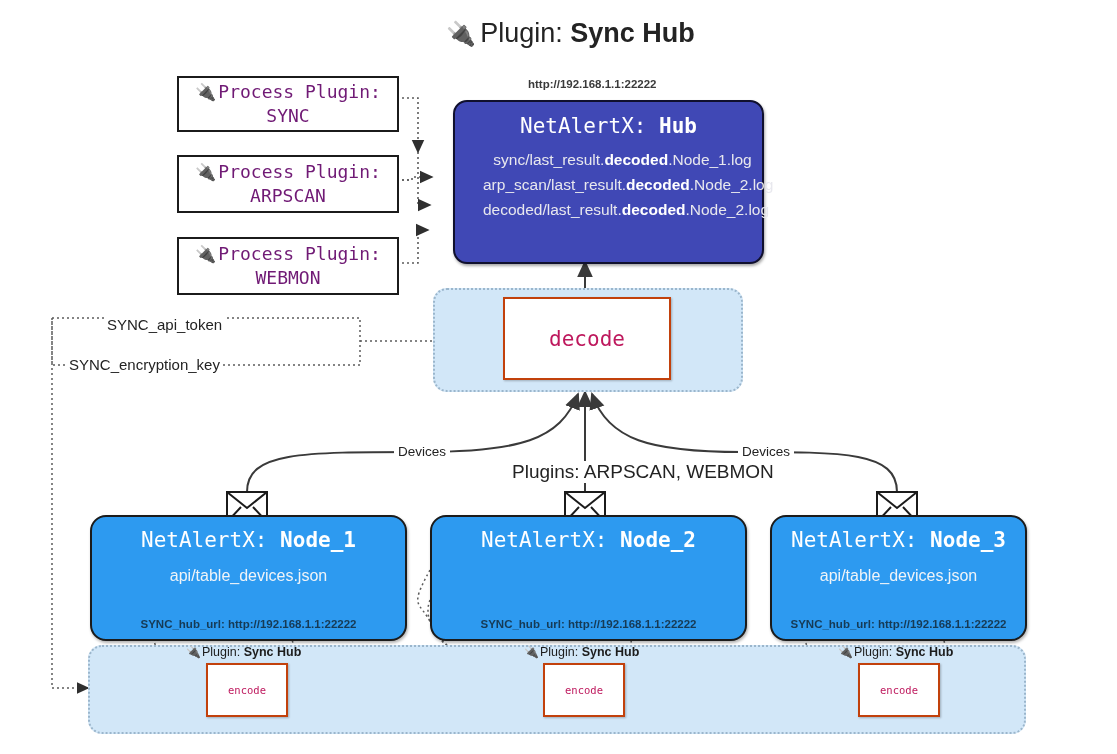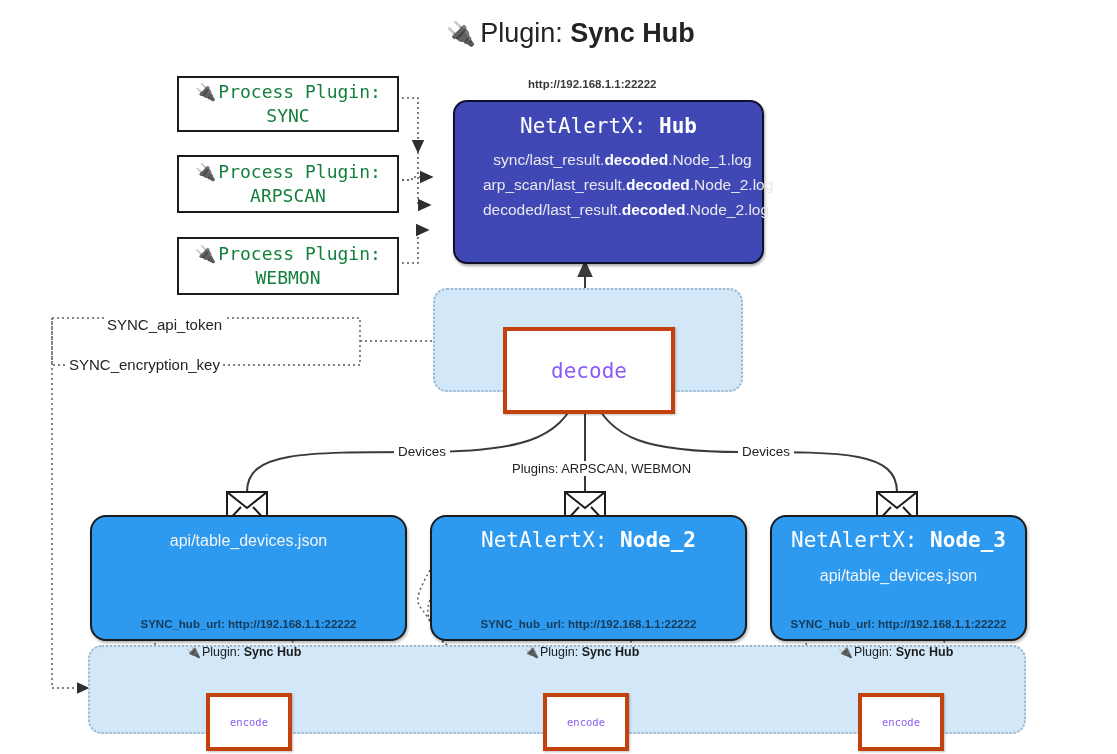--- a/index.html
+++ b/index.html
@@ -10,21 +10,21 @@
 
   
   .title{position:absolute;left:0;top:18px;width:1117px;text-align:center;
          font-size:27px;color:#232323;white-space:nowrap;margin-left:12px;}
   .title .plugicon{font-size:24px;margin-right:4px;}
   .title .b{font-weight:bold;}
 
   
   .pbox{position:absolute;border:2px solid #1b1b1b;background:#ffffff;
         font-family:"DejaVu Sans Mono","Liberation Mono",monospace;
-        font-size:18px;color:#15803d;text-align:center;
+        font-size:18px;color:#701a75;text-align:center;
         display:flex;flex-direction:column;align-items:center;justify-content:center;
         line-height:1.35;}
   .pbox .l1{white-space:nowrap;}
   .pbox .l2{white-space:nowrap;}
   .pbox .ic{font-family:"DejaVu Sans",sans-serif;font-size:17px;margin-right:2px;}
 
   
   .hub{position:absolute;background:#4048b5;border:2px solid #10102e;border-radius:14px;
        box-shadow:1px 2px 3px rgba(0,0,0,.35);}
   .hub .hubtitle{font-family:"DejaVu Sans Mono","Liberation Mono",monospace;
@@ -32,24 +32,24 @@
   .hub .hubtitle b{font-weight:bold;}
   .hub .rows{margin-top:9px;}
   .hub .row{font-size:15.5px;color:#e8e8ee;text-align:center;line-height:1.62;white-space:nowrap;padding-left:28px;}
   .hub .row b{color:#ffffff;font-weight:bold;}
   .hubUrl{position:absolute;font-size:11.5px;color:#3a3a3a;font-weight:bold;white-space:nowrap;}
 
   
   .pool{position:absolute;background:#d2e7f8;border:2px dotted #9bb6cc;border-radius:14px;}
 
   
-  .wbox{position:absolute;background:#ffffff;border:4px solid #c2410c;
+  .wbox{position:absolute;background:#ffffff;border:2px solid #c2410c;
         display:flex;align-items:center;justify-content:center;
-        font-family:"DejaVu Sans Mono","Liberation Mono",monospace;color:#8b5cf6;
-        box-shadow:1px 1px 2px rgba(0,0,0,.25);margin-top:30px;}
+        font-family:"DejaVu Sans Mono","Liberation Mono",monospace;color:#be185d;
+        box-shadow:1px 1px 2px rgba(0,0,0,.25);}
   .wbox.big{font-size:21px;}
   .wbox.small{font-size:10.5px;}
 
   
   .node{position:absolute;background:#2d9af0;border:2px solid #1b1b1b;border-radius:16px;
         box-shadow:1px 2px 3px rgba(0,0,0,.3);}
   .node .ntitle{font-family:"DejaVu Sans Mono","Liberation Mono",monospace;
         font-size:21px;color:#ffffff;text-align:center;margin-top:11px;white-space:nowrap;}
   .node .ntitle b{font-weight:bold;}
   .node .nrow{font-size:16px;color:#f0f4f8;text-align:center;line-height:1.5;white-space:nowrap;}
@@ -58,21 +58,21 @@
         font-size:11.5px;color:#163a55;font-weight:bold;white-space:nowrap;}
 
   
   .poolcap{position:absolute;font-size:12.5px;color:#1c1c1c;white-space:nowrap;}
   .poolcap .ic{font-size:12px;margin-right:1px;}
   .poolcap b{font-weight:bold;}
 
   
   .elabel{position:absolute;font-size:13.5px;color:#232323;background:#ffffff;
           padding:0 4px;white-space:nowrap;}
-  .elabel.sm{font-size:13px;}
+  .elabel.sm{font-size:19px;}
   .klabel{position:absolute;font-size:15px;color:#232323;background:#ffffff;
           padding:0 3px;white-space:nowrap;}
 
   
   .env{position:absolute;width:42px;height:32px;}
 </style>
 </head>
 <body>
 
 <div class="stage">
@@ -185,20 +185,24 @@
     </svg>
   </div>
   <div class="env" style="left:876px;top:491px;">
     <svg viewBox="0 0 42 32" width="42" height="32">
       <rect x="1" y="1" width="40" height="30" fill="#ffffff" stroke="#1b1b1b" stroke-width="2"></rect>
       <path d="M1,1 L21,17 L41,1 M1,31 L15,16 M41,31 L27,16" fill="none" stroke="#1b1b1b" stroke-width="2"></path>
     </svg>
   </div>
 
   <div class="node" style="left:90px;top:515px;width:313px;height:122px;">
+    <div class="ntitle">
+      <span>NetAlertX:</span>
+      <b>Node_1</b>
+    </div>
     <div class="nrows">
       <div class="nrow">api/table_devices.json</div>
     </div>
     <div class="nfoot">SYNC_hub_url: http://192.168.1.1:22222</div>
   </div>
 
   <div class="node" style="left:430px;top:515px;width:313px;height:122px;">
     <div class="ntitle">
       <span>NetAlertX:</span>
       <b>Node_2</b>

